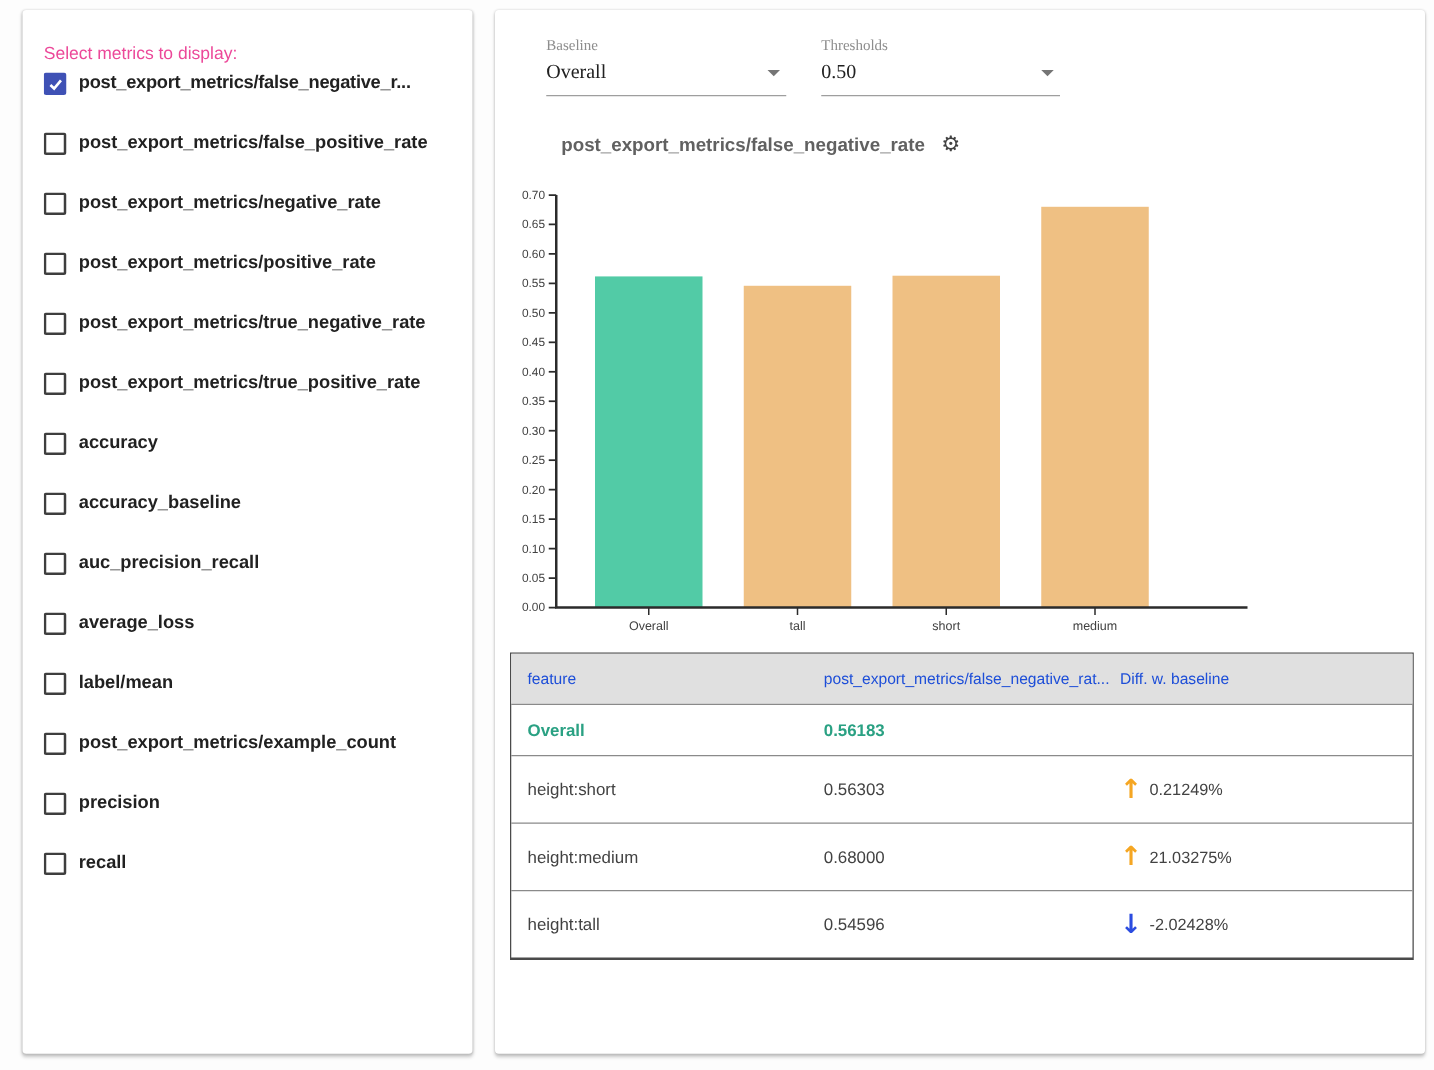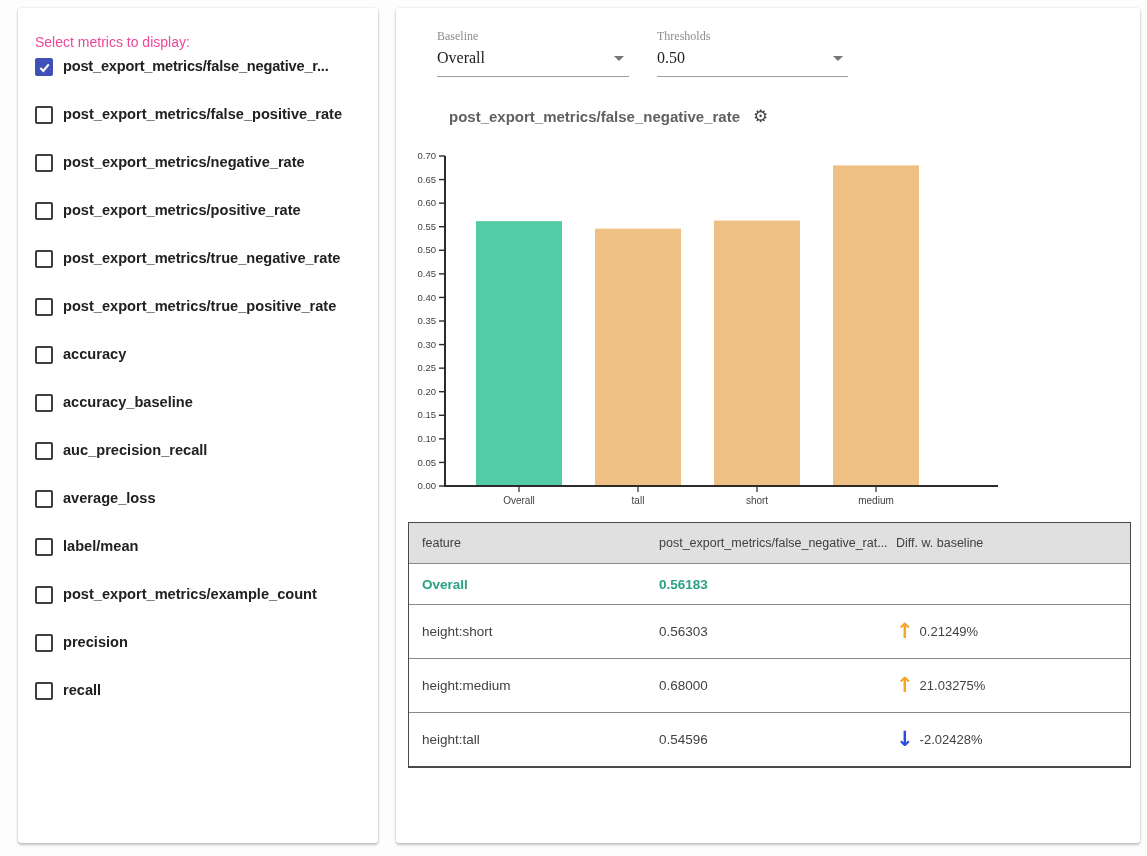--- a/index.html
+++ b/index.html
@@ -46,21 +46,21 @@
   .chart-title { font-size:15px; font-weight:bold; color:#616161; }
   .gear { font-family:"DejaVu Sans", sans-serif; font-size:17px; color:#424242; cursor:pointer; line-height:1; }
   #chart-svg { position:absolute; left:0; top:132px; }
   
   #metrics-table {
     position:absolute; left:12px; top:514px; width:721px;
     border:1px solid #4a4a4a; border-bottom-width:2px; background:#fff;
   }
   .t-row { display:grid; grid-template-columns:250px 237px 1fr; align-items:center; border-top:1px solid #8a8a8a; }
   .t-row.t-header { height:40px; background:#e0e0e0; border-top:none; }
-  .t-header > div { font-size:12.5px; color:#404040; }
+  .t-header > div { font-size:12.5px; color:#1d4ed8; }
   .t-row > div:first-child { padding-left:13px; }
   .t-row.data { height:53px; }
   .t-row.data.overall { height:40px; }
   .feature-cell, .value-cell { font-size:13.5px; color:#424242; white-space:nowrap; }
   .t-row.overall .feature-cell, .t-row.overall .value-cell { color:#2aa183; font-weight:bold; }
   .diff-cell { display:flex; align-items:center; gap:6px; font-size:13px; color:#424242; }
   .diff-arrow { font-family:"DejaVu Sans", sans-serif; font-size:21px; line-height:1; font-weight:bold; }
   .diff-arrow.up { color:#f5a623; }
   .diff-arrow.down { color:#2b4ce0; }
 </style>

